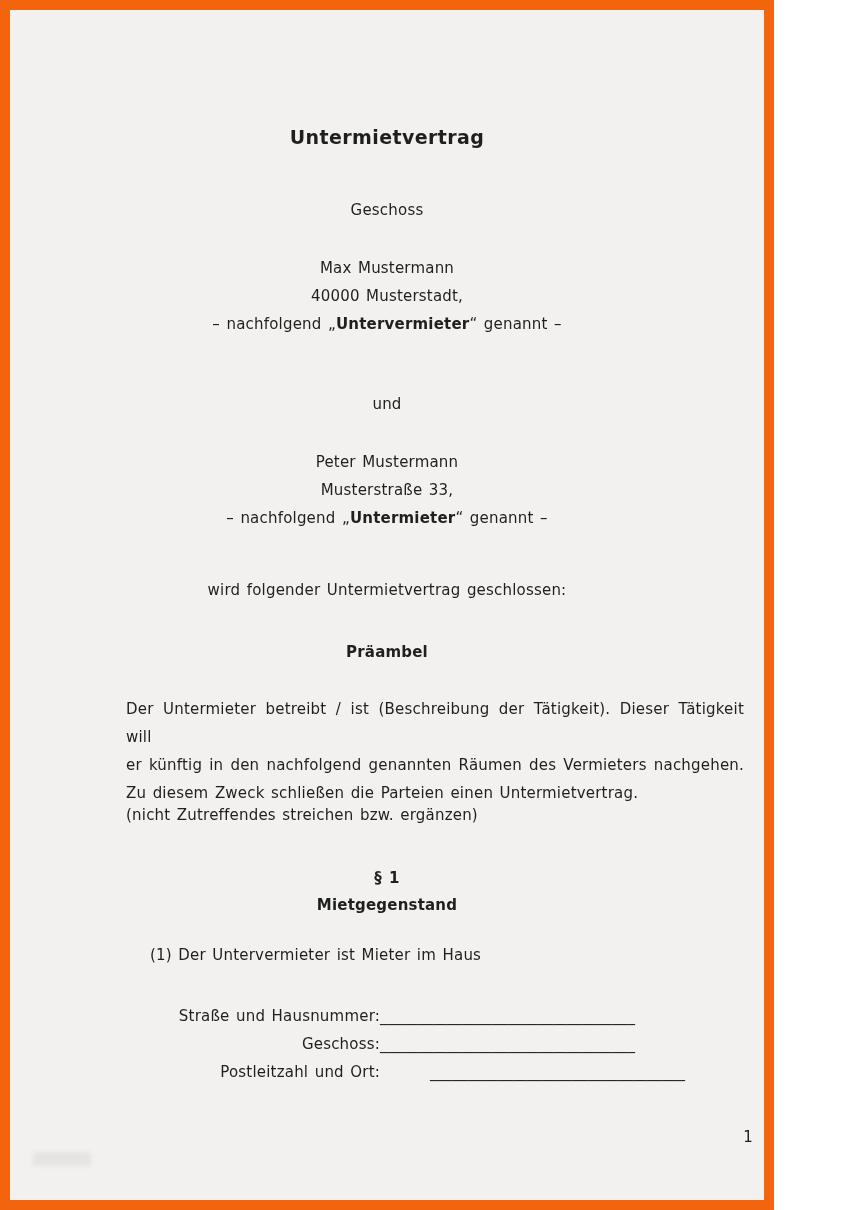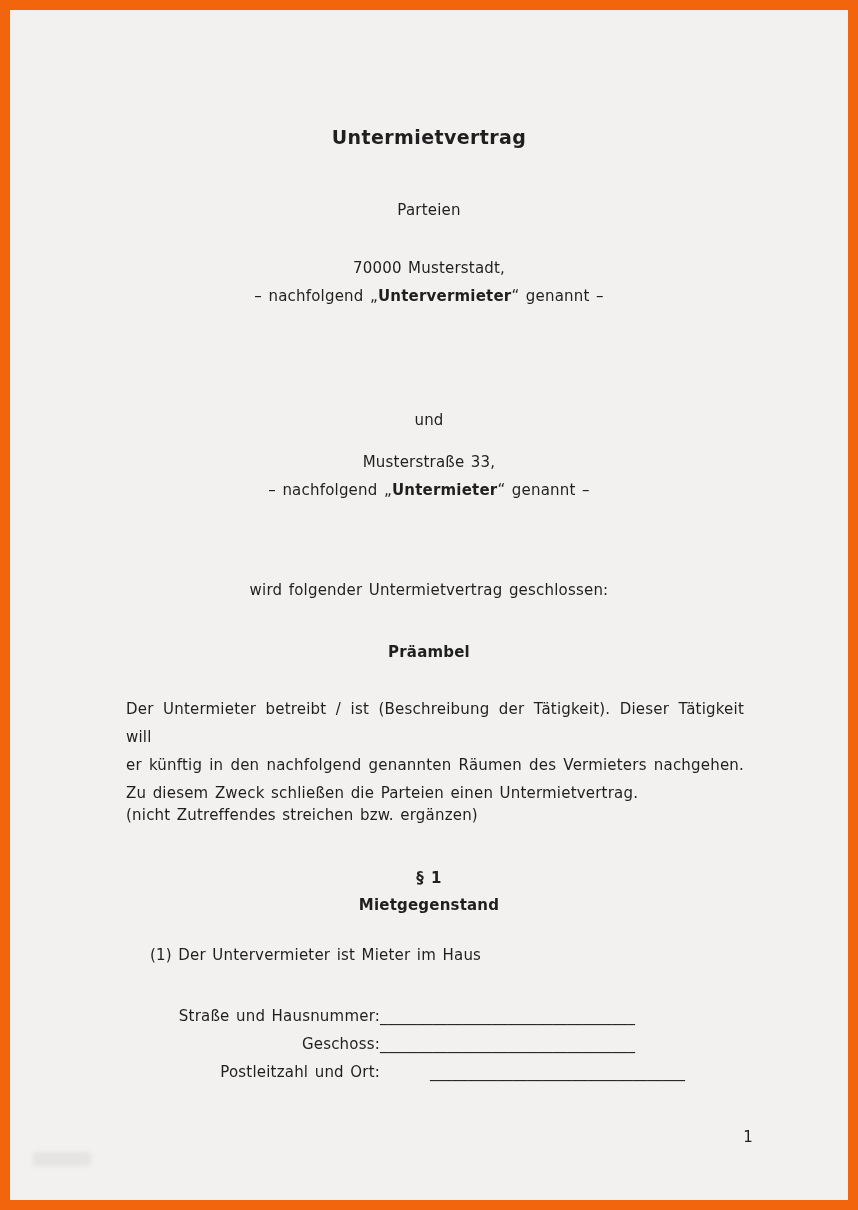--- a/index.html
+++ b/index.html
@@ -1,18 +1,18 @@
 <!DOCTYPE html>
 <html><head>
 <meta charset="utf-8">
 <style>
   html, body { margin: 0; padding: 0; background: #ffffff; }
   .page {
     position: relative;
-    width: 858px;
+    width: 774px;
     height: 1210px;
     box-sizing: border-box;
     background: #f3650d; 
   }
   .page-inner {
     position: absolute;
     top: 10px; left: 10px; right: 10px; bottom: 10px;
     background: #f2f1ef;
     font-family: "DejaVu Sans", "Liberation Sans", sans-serif;
     font-size: 15px;
@@ -56,30 +56,32 @@
   }
 </style>
 </head>
 <body>
 
 <div class="page">
   <div class="page-inner">
 
     <div class="abs center doc-title" style="top:116px;">Untermietvertrag</div>
 
-    <div class="abs center" style="top:191px;">Parteien</div>
+    <div class="abs center" style="top:191px;">Geschoss</div>
 
     <div class="abs center addr-block" style="top:244px;">
-      <div>70000 Musterstadt,</div>
+      <div>Max Mustermann</div>
+      <div>40000 Musterstadt,</div>
       <div><span>– nachfolgend „</span><span class="bold">Untervermieter</span><span>“ genannt –</span></div>
     </div>
 
-    <div class="abs center" style="top:401px;">und</div>
+    <div class="abs center" style="top:385px;">und</div>
 
     <div class="abs center addr-block" style="top:438px;">
+      <div>Peter Mustermann</div>
       <div>Musterstraße 33,</div>
       <div><span>– nachfolgend „</span><span class="bold">Untermieter</span><span>“ genannt –</span></div>
     </div>
 
     <div class="abs center bold" style="top:633px;">Präambel</div>
 
     <div class="abs center" style="top:571px;">wird folgender Untermietvertrag geschlossen:</div>
 
     <div class="abs paragraph" style="top:685px;">
       <div class="just">Der Untermieter betreibt / ist (Beschreibung der Tätigkeit). Dieser Tätigkeit will</div>

